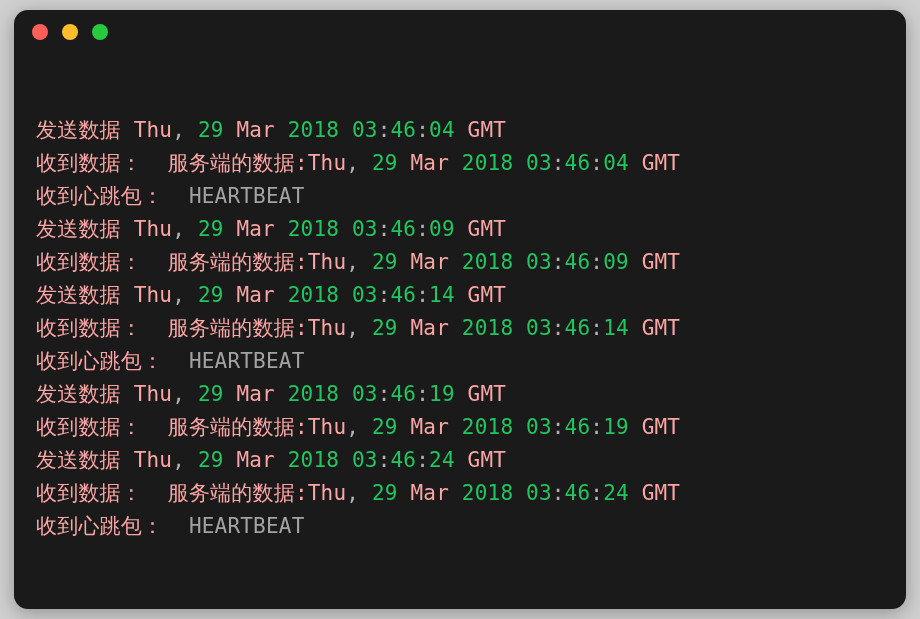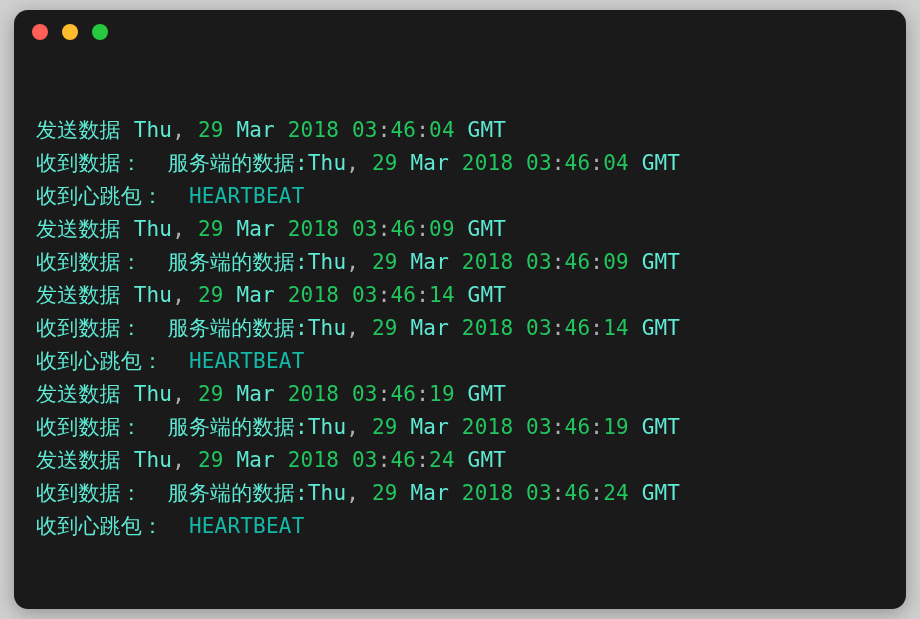--- a/index.html
+++ b/index.html
@@ -38,25 +38,25 @@
   .tl-yellow { background: #ffbd2e; }
   .tl-green  { background: #27c93f; }
 
   .term {
     padding: 60px 22px 0 22px;
     font-size: 21px;
     line-height: 33px;
     letter-spacing: .2px;
     white-space: pre;
   }
-  .tok-cn      { color: #5eead4; }   
+  .tok-cn      { color: #fca5a5; }   
   .tok-punct   { color: #b0b0b0; }   
   .tok-num     { color: #22c55e; }   
   .tok-colon   { color: #b0b0b0; }   
-  .tok-gray    { color: #14b8a6; }
+  .tok-gray    { color: #a3a3a3; }
 </style>
 </head>
 <body>
 
 <div class="window">
   <div class="titlebar">
     <div class="traffic-light tl-red"></div>
     <div class="traffic-light tl-yellow"></div>
     <div class="traffic-light tl-green"></div>
   </div>

